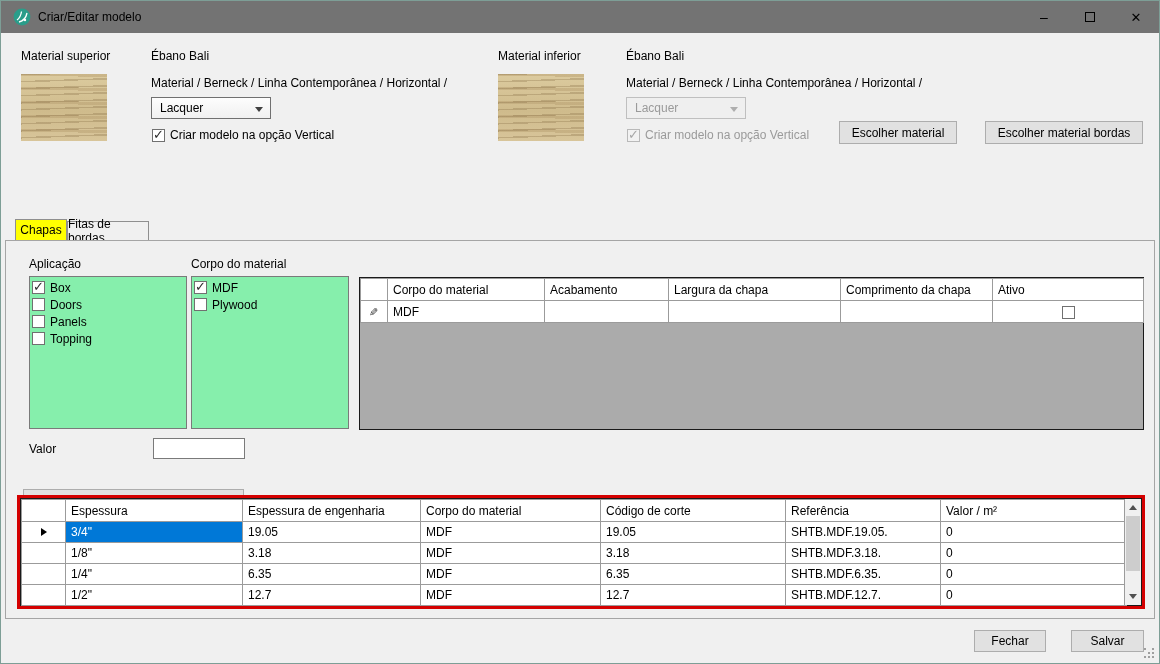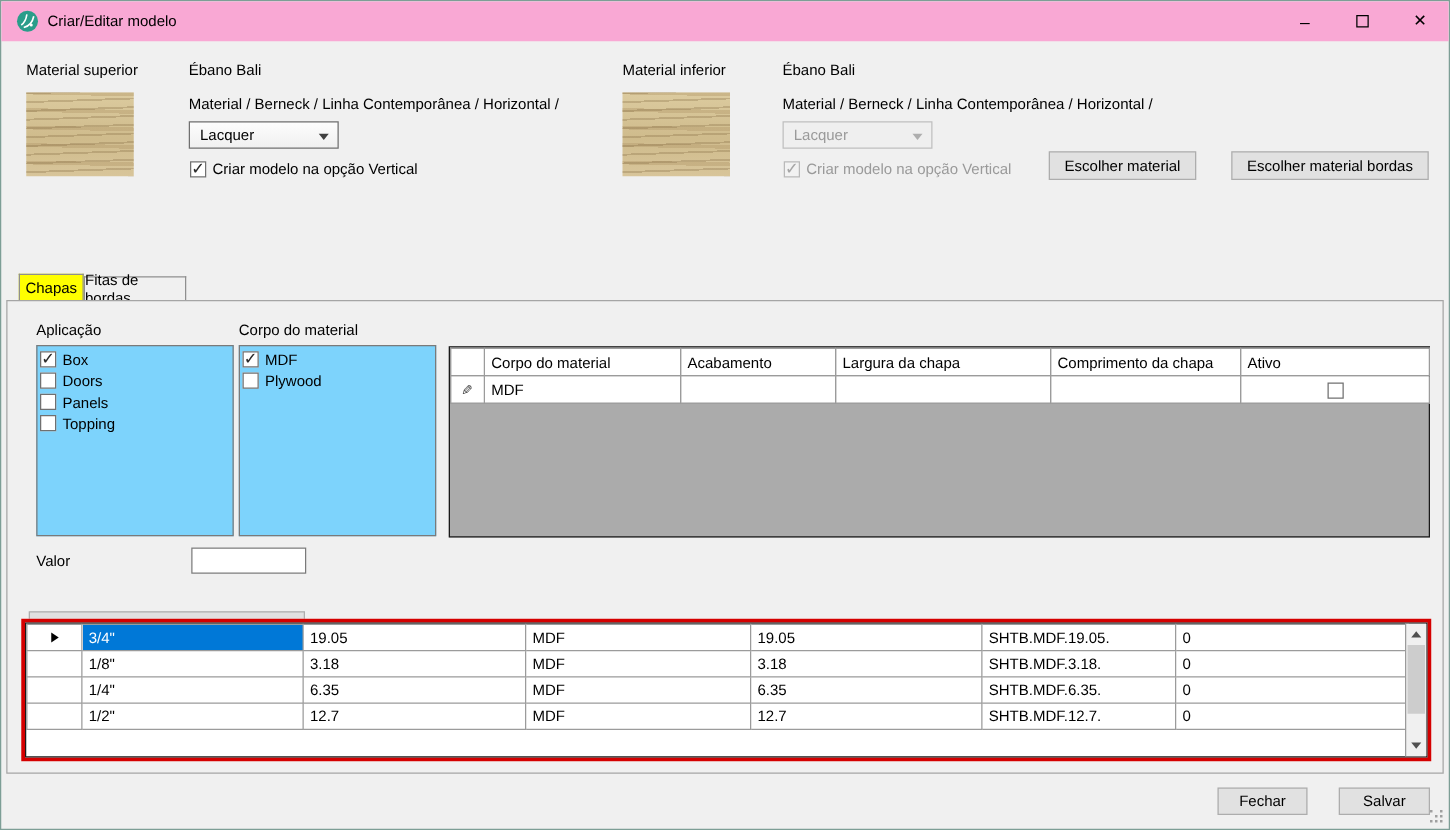--- a/index.html
+++ b/index.html
@@ -3,21 +3,21 @@
 <meta charset="utf-8">
 <style>
   * { margin:0; padding:0; box-sizing:border-box; }
   html,body { width:1160px; height:664px; }
   body { font-family:"Liberation Sans","DejaVu Sans",sans-serif; font-size:12px; color:#000; }
 
   .window { position:relative; width:1160px; height:664px; background:#f0f0f0;
             border:1px solid #7d9e96; overflow:hidden; }
 
   
-  .titlebar { position:absolute; top:0; left:0; right:0; height:32px; background:#f9a8d4; }
+  .titlebar { position:absolute; top:0; left:0; right:0; height:32px; background:#737373; }
   .app-icon { position:absolute; left:12px; top:7px; width:18px; height:18px; }
   .title-text { position:absolute; left:37px; top:9px; font-size:12px; }
   .win-btn { position:absolute; top:0; width:46px; height:32px; display:flex;
              align-items:center; justify-content:center; color:#000; cursor:default; }
   .win-btn.min { right:92px; font-size:14px; }
   .win-btn.max { right:46px; }
   .win-btn.max .sq { width:10px; height:10px; border:1px solid #000; }
   .win-btn.close { right:0; font-size:13px; }
 
   
@@ -50,21 +50,21 @@
 
   
   .tabpanel { position:absolute; left:4px; right:4px; top:239px; bottom:44px;
               background:#f0f0f0; border:1px solid #a5a5a5; }
   .tab { position:absolute; height:21px; display:flex; align-items:center; justify-content:center;
          border:1px solid #8f8f8f; border-bottom:none; cursor:default; }
   .tab.active { background:#ffff00; top:218px; left:14px; width:52px; z-index:2; }
   .tab.inactive { background:#f0f0f0; top:220px; left:66px; width:82px; height:19px; }
 
   
-  .listbox { position:absolute; width:158px; height:153px; background:#7dd3fc; border:1px solid #7a7a7a;
+  .listbox { position:absolute; width:158px; height:153px; background:#86efac; border:1px solid #7a7a7a;
              padding:2px 0 0 2px; }
   .li { display:flex; align-items:center; gap:5px; height:17px; white-space:nowrap; }
 
   
   .grid1 { position:absolute; left:358px; top:276px; width:785px; height:153px;
            background:#ababab; border:1px solid #1a1a1a; }
   table { border-collapse:collapse; table-layout:fixed; }
   .grid1 table { width:783px; }
   .grid1 td, .grid2 td { border:1px solid #9b9b9b; background:#fff; height:22px;
                          padding:0 5px; overflow:hidden; white-space:nowrap; }
@@ -236,20 +236,29 @@
         <colgroup>
             <col style="width:44px">
             <col style="width:177px">
             <col style="width:178px">
             <col style="width:180px">
             <col style="width:185px">
             <col style="width:155px">
             <col style="width:186px">
           </colgroup>
         <tbody>
+            <tr class="hdr">
+          <td class="rowhdr"></td>
+          <td>Espessura</td>
+          <td>Espessura de engenharia</td>
+          <td>Corpo do material</td>
+          <td>Código de corte</td>
+          <td>Referência</td>
+          <td>Valor / m²</td>
+        </tr>
         <tr>
           <td class="rowhdr"><span class="tri-right"></span></td>
           <td class="sel-cell">3/4"</td>
           <td>19.05</td>
           <td>MDF</td>
           <td>19.05</td>
           <td>SHTB.MDF.19.05.</td>
           <td>0</td>
         </tr>
         <tr>

